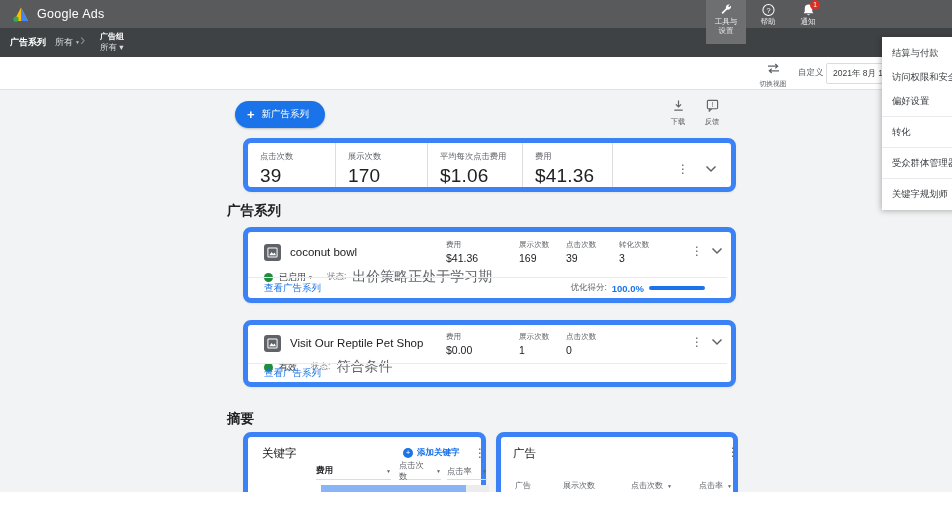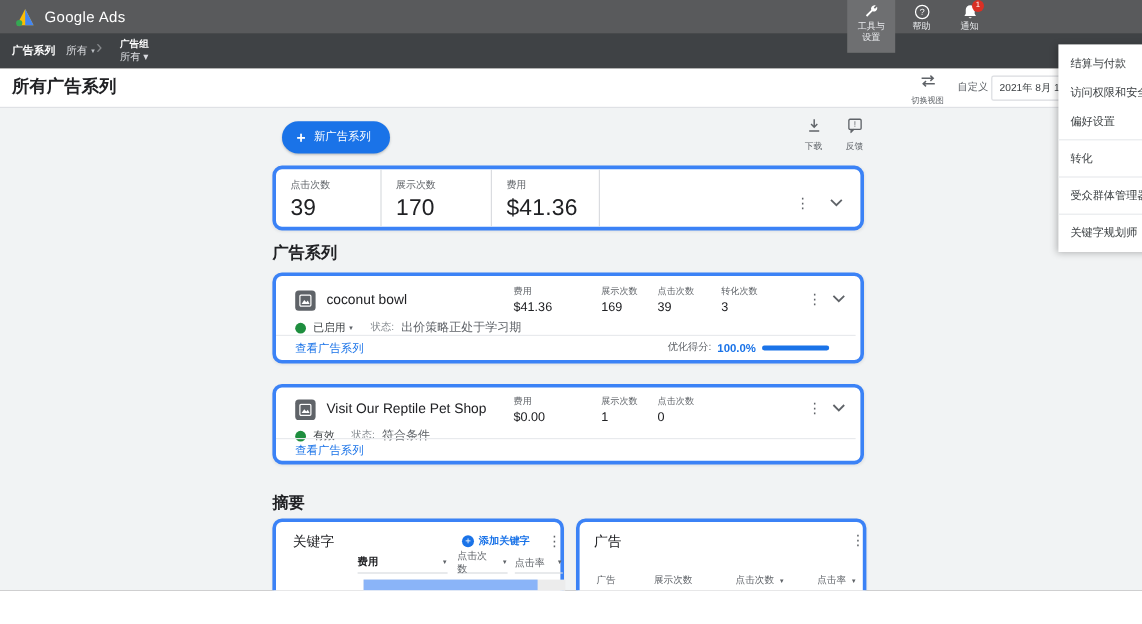--- a/index.html
+++ b/index.html
@@ -47,21 +47,21 @@
   .new-campaign{position:absolute;left:235px;top:11px;height:27px;border:none;border-radius:14px;
     background:#1a73e8;color:#fff;font-size:9.5px;padding:0 16px 0 12px;display:flex;align-items:center;gap:7px;
     font-family:inherit;cursor:pointer;box-shadow:0 1px 2px rgba(60,64,67,.3);}
   .new-campaign .plus{font-size:13px;font-weight:bold;line-height:1;}
 
   .mini-act{position:absolute;top:8px;width:30px;text-align:center;cursor:pointer;}
   .mini-act .lbl{display:block;font-size:7.3px;color:#5f6368;margin-top:1px;}
   .act-download{left:663px;}
   .act-feedback{left:697px;}
 
-  .card{position:absolute;background:#fff;border:3px solid #3b82f6;border-radius:8px;box-shadow:0 1px 2px rgba(60,64,67,.08);}
+  .card{position:absolute;background:#fff;border:5px solid #3b82f6;border-radius:8px;box-shadow:0 1px 2px rgba(60,64,67,.08);margin-left:16px;}
 
   
   .scorecard{left:227px;top:48px;width:493px;height:54px;display:flex;}
   .sc-cell{flex:none;border-right:1px solid #dadce0;padding:8px 0 0 12px;}
   .sc-cell .lab{font-size:8.3px;color:#5f6368;display:block;}
   .sc-cell .val{font-size:19px;color:#202124;display:block;margin-top:3px;letter-spacing:.2px;}
   .sc-last{flex:1;border:none;display:flex;align-items:center;justify-content:flex-end;gap:16px;padding-right:14px;}
   .kebab{font-size:12px;color:#5f6368;cursor:pointer;line-height:1;}
 
   .section-h{position:absolute;left:227px;font-size:13.5px;font-weight:bold;color:#202124;margin:0;}
@@ -73,21 +73,21 @@
   .camp .cname{position:absolute;left:42px;font-size:11.5px;color:#202124;}
   .m-col{position:absolute;top:8px;}
   .m-col .lab{display:block;font-size:7.6px;color:#5f6368;}
   .m-col .val{display:block;font-size:10.5px;color:#202124;margin-top:2px;}
   .camp .kebab{position:absolute;left:443px;top:13px;}
   .camp .chev{position:absolute;left:463px;top:15px;cursor:pointer;}
   .status-row{position:absolute;left:16px;display:flex;align-items:center;gap:6px;white-space:nowrap;}
   .dot{width:9px;height:9px;border-radius:50%;background:#1e8e3e;flex:none;}
   .chip{font-size:9px;color:#3c4043;cursor:pointer;}
   .st-lab{font-size:8.5px;color:#80868b;margin-left:8px;}
-  .st-txt{font-size:10px;color:#5f6368;}
+  .st-txt{font-size:14px;color:#5f6368;}
   .camp-foot{position:absolute;left:0;right:4px;bottom:0;border-top:1px solid #e8eaed;display:flex;align-items:center;}
   .view-link{font-size:9.5px;color:#1a73e8;margin-left:16px;cursor:pointer;}
   .opt{margin-left:auto;display:flex;align-items:center;gap:5px;padding-right:22px;}
   .opt .ol{font-size:8.5px;color:#5f6368;}
   .opt .ov{font-size:9.5px;color:#1a73e8;font-weight:bold;}
   .opt .obar{width:56px;height:4px;border-radius:2px;background:#1a73e8;}
 
   
   .kw-card{left:227px;top:342px;width:243px;height:90px;border-radius:8px 8px 0 0;}
   .ads-card{left:480px;top:342px;width:242px;height:90px;border-radius:8px 8px 0 0;}
@@ -163,21 +163,20 @@
       <span class="crumb-val"><span>所有</span><span class="dd-arrow">▼</span></span>
     </div>
     <span class="crumb-sep">›</span>
     <div class="crumb2">
       <span class="l1">广告组</span>
       <span class="l2">所有 ▾</span>
     </div>
   </nav>
 
   <div class="titlebar">
-    <h1 class="page-title">所有广告系列</h1>
     <div class="swapview">
       <svg width="15" height="11" viewBox="0 0 15 11">
         <path d="M2 3.2h9.5M9.3 1 11.7 3.2 9.3 5.4" fill="none" stroke="#5f6368" stroke-width="1.2"></path>
         <path d="M13 7.8H3.5M5.7 5.6 3.3 7.8 5.7 10" fill="none" stroke="#5f6368" stroke-width="1.2"></path>
       </svg>
       <span class="lbl">切换视图</span>
     </div>
     <span class="custom-lbl">自定义</span>
     <div class="datebox">2021年 8月 10日 - 15</div>
   </div>
@@ -206,20 +205,24 @@
     </div>
 
     <section class="card scorecard">
       <div class="sc-cell" style="width:88px">
         <span class="lab">点击次数</span>
         <span class="val">39</span>
       </div>
       <div class="sc-cell" style="width:92px">
         <span class="lab">展示次数</span>
         <span class="val">170</span>
+      </div>
+      <div class="sc-cell" style="width:95px">
+        <span class="lab">平均每次点击费用</span>
+        <span class="val">$1.06</span>
       </div>
       <div class="sc-cell" style="width:90px">
         <span class="lab">费用</span>
         <span class="val">$41.36</span>
       </div>
       <div class="sc-cell sc-last">
         <span class="kebab">⋮</span>
         <svg width="12" height="8" viewBox="0 0 12 8">
           <path d="M1.5 1.5 6 6 10.5 1.5" fill="none" stroke="#5f6368" stroke-width="1.5"></path>
         </svg>

